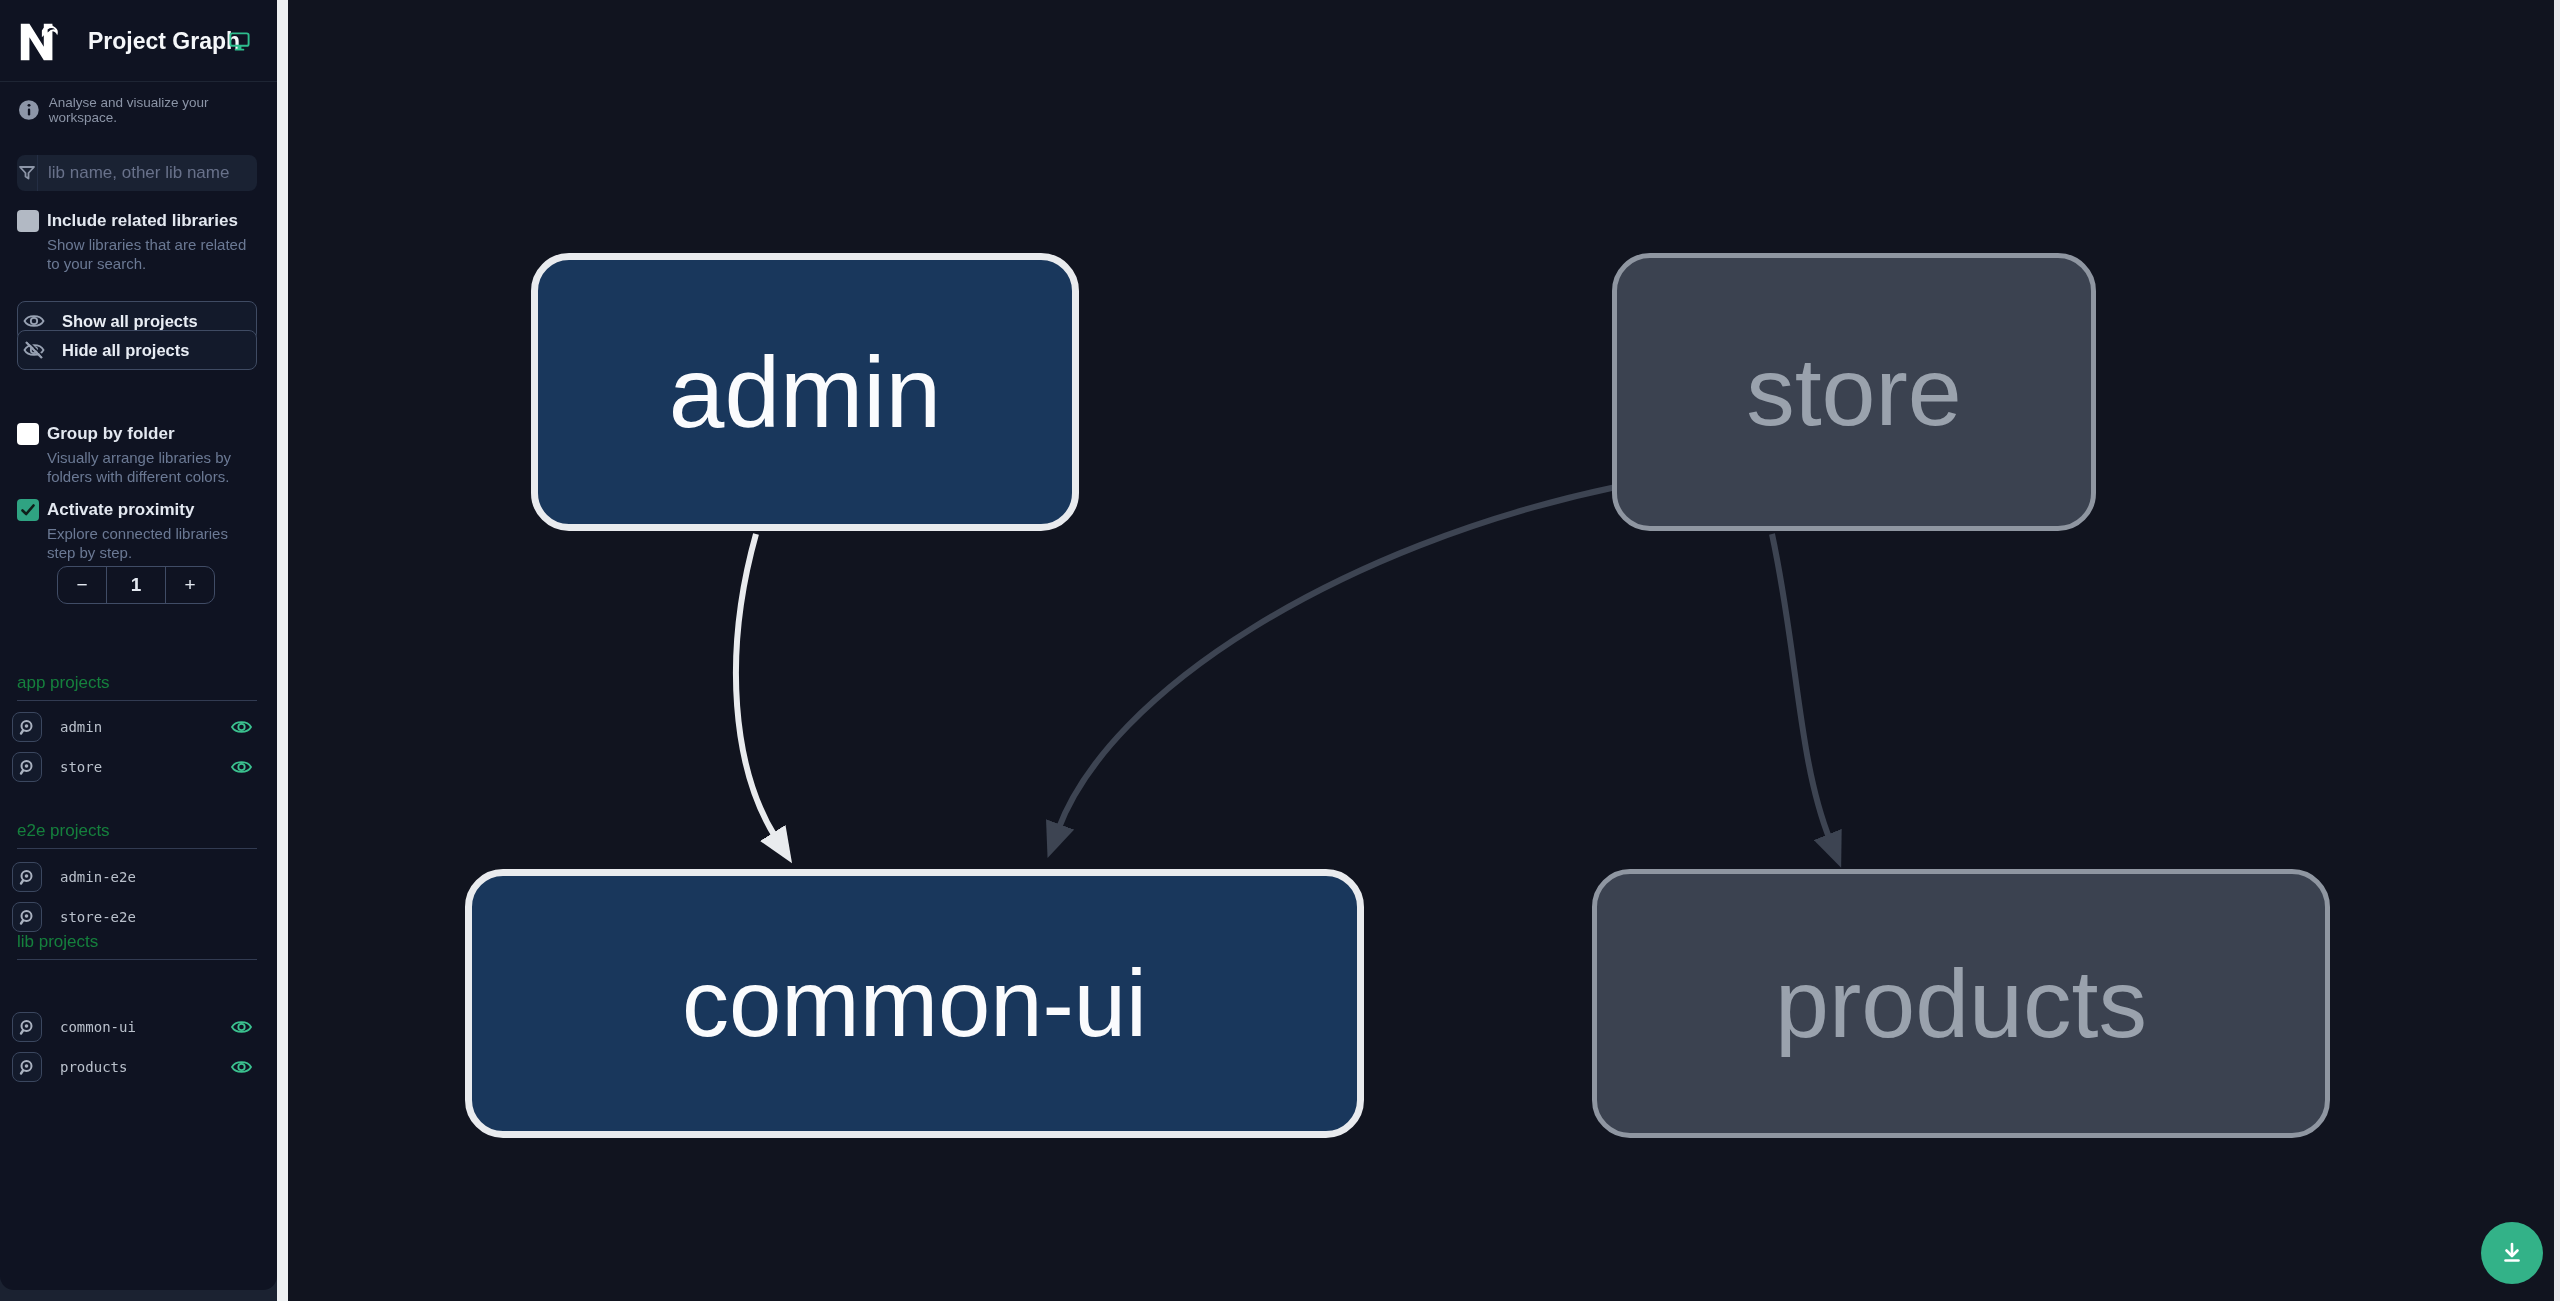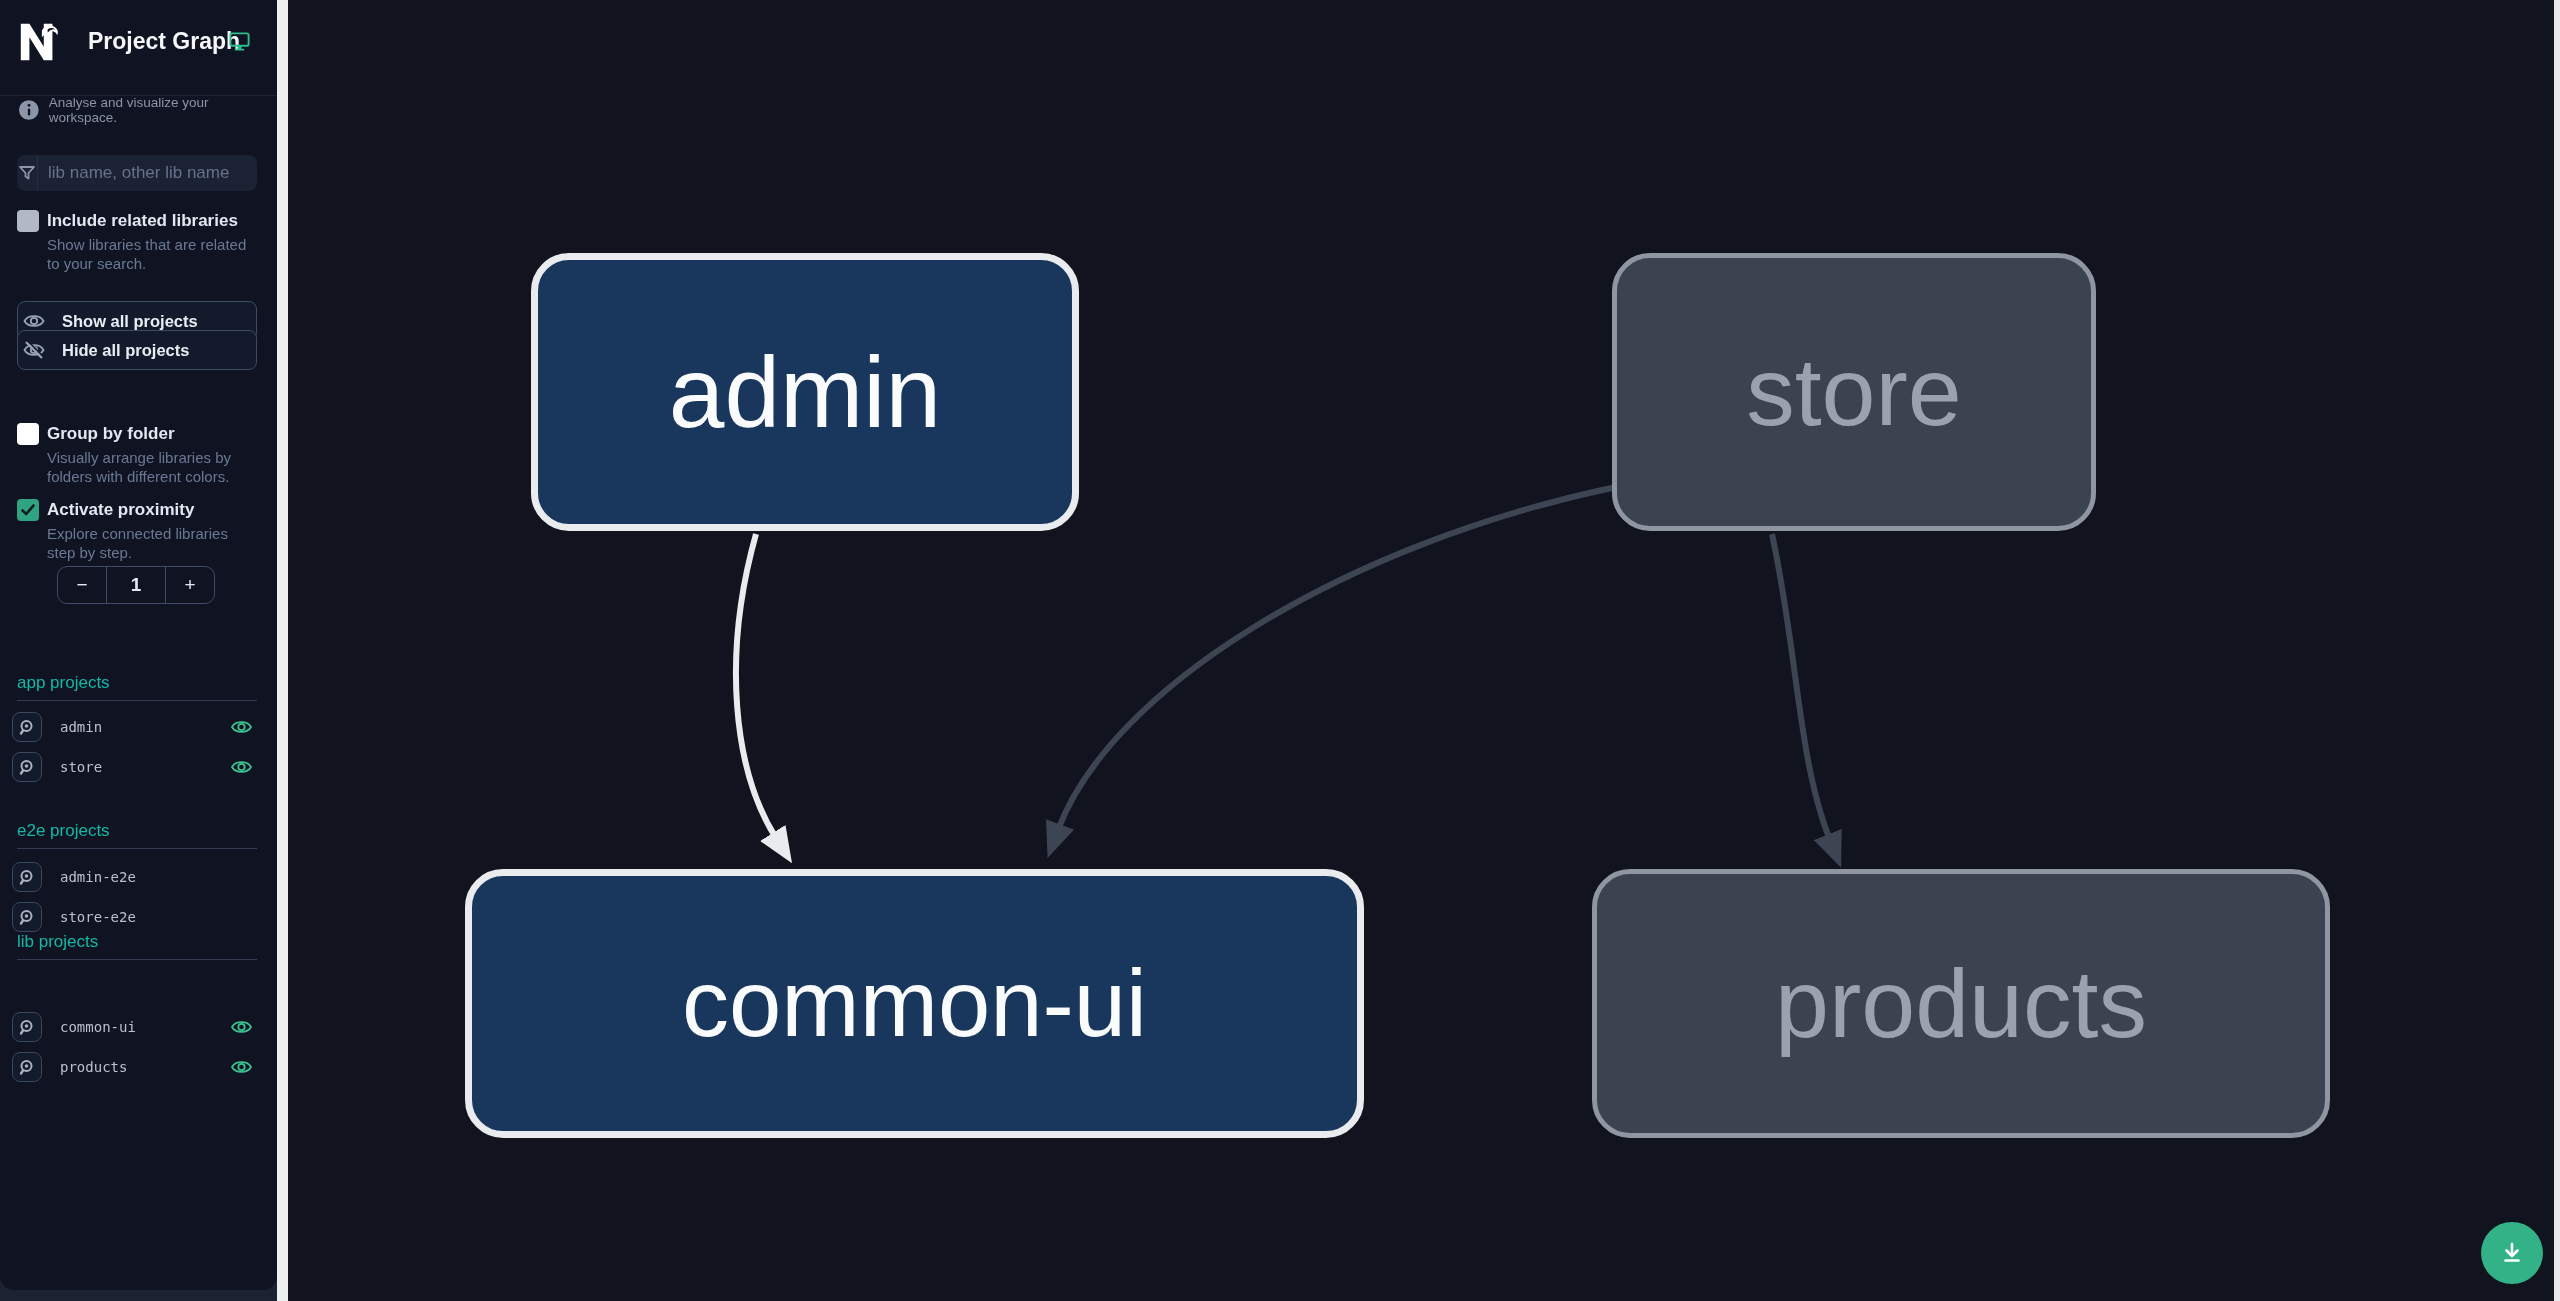--- a/index.html
+++ b/index.html
@@ -19,21 +19,21 @@
   #node-common-ui { left:465px;  top:869px; width:899px; height:269px; font-size:94px; }
   #node-products  { left:1592px; top:869px; width:738px; height:269px; font-size:97px; }
 
   
   #sidebar-gap { position:absolute; left:0; top:0; width:288px; height:1301px; background:#1b2231; }
   #sidebar { position:absolute; left:0; top:0; width:277px; height:1290px; background:#0f1322;
              border-radius:0 0 14px 14px; z-index:5; }
   #divider { position:absolute; left:277px; top:0; width:11px; height:1301px; background:#eef0f2; z-index:6; }
   #right-scrollbar { position:absolute; right:0; top:0; width:6px; height:1301px; background:#e9e9ec; z-index:7; }
 
-  #sb-header { position:relative; height:96px; border-bottom:1px solid #1e2534; }
+  #sb-header { position:relative; height:82px; border-bottom:1px solid #1e2534; }
   #nx-logo { position:absolute; left:16px; top:18px; width:46px; height:46px; }
   #sb-title { position:absolute; left:88px; top:0; line-height:82px; font-size:23px; font-weight:700; color:#f5f7fa; }
   #monitor-icon { position:absolute; left:228px; top:30px; width:23px; height:23px; }
 
   #info-row { position:absolute; left:18px; top:95px; display:flex; align-items:center; gap:9px; }
   #info-row .txt { font-size:13.5px; color:#8b94a6; }
 
   #search-box { position:absolute; left:17px; top:155px; width:240px; height:36px; background:#1a2233;
                 border-radius:8px; display:flex; align-items:center; }
   #search-icon-cell { width:42px; height:36px; display:flex; align-items:center; justify-content:center;
@@ -62,21 +62,21 @@
   .sb-btn .lbl { font-size:16.5px; font-weight:700; color:#e8edf4; }
   #btn-show-all { top:301px; }
   #btn-hide-all { top:330px; }
 
   #stepper { position:absolute; left:57px; top:566px; width:158px; height:38px;
              border:1.5px solid #404c66; border-radius:10px; display:flex; overflow:hidden; }
   #stepper > div { display:flex; align-items:center; justify-content:center; color:#e3e8f0; font-size:19px; }
   #stepper .seg-btn { width:48px; cursor:pointer; }
   #stepper .seg-val { flex:1; border-left:1.5px solid #404c66; border-right:1.5px solid #404c66; font-weight:700; }
 
-  .section-title { position:absolute; left:17px; width:240px; font-size:17px; color:#14b8a6;
+  .section-title { position:absolute; left:17px; width:240px; font-size:17px; color:#15803d;
                    padding-bottom:7px; border-bottom:1px solid #323b52; }
   #sec-app { top:673px; } #sec-e2e { top:821px; } #sec-lib { top:932px; }
 
   .proj-row { position:absolute; left:12px; width:252px; height:30px; display:flex; align-items:center; }
   .focus-btn { width:30px; height:30px; border:1.5px solid #3b475f; background:#131a2b; border-radius:8px;
                display:flex; align-items:center; justify-content:center; cursor:pointer; flex:none; }
   .proj-name { margin-left:18px; font-family:"DejaVu Sans Mono", monospace; font-size:14px; color:#bac1cc; }
   .proj-eye { margin-left:auto; margin-right:10px; cursor:pointer; display:flex; }
   #row-admin     { top:712px; } #row-store     { top:752px; }
   #row-admin-e2e { top:862px; } #row-store-e2e { top:902px; }

